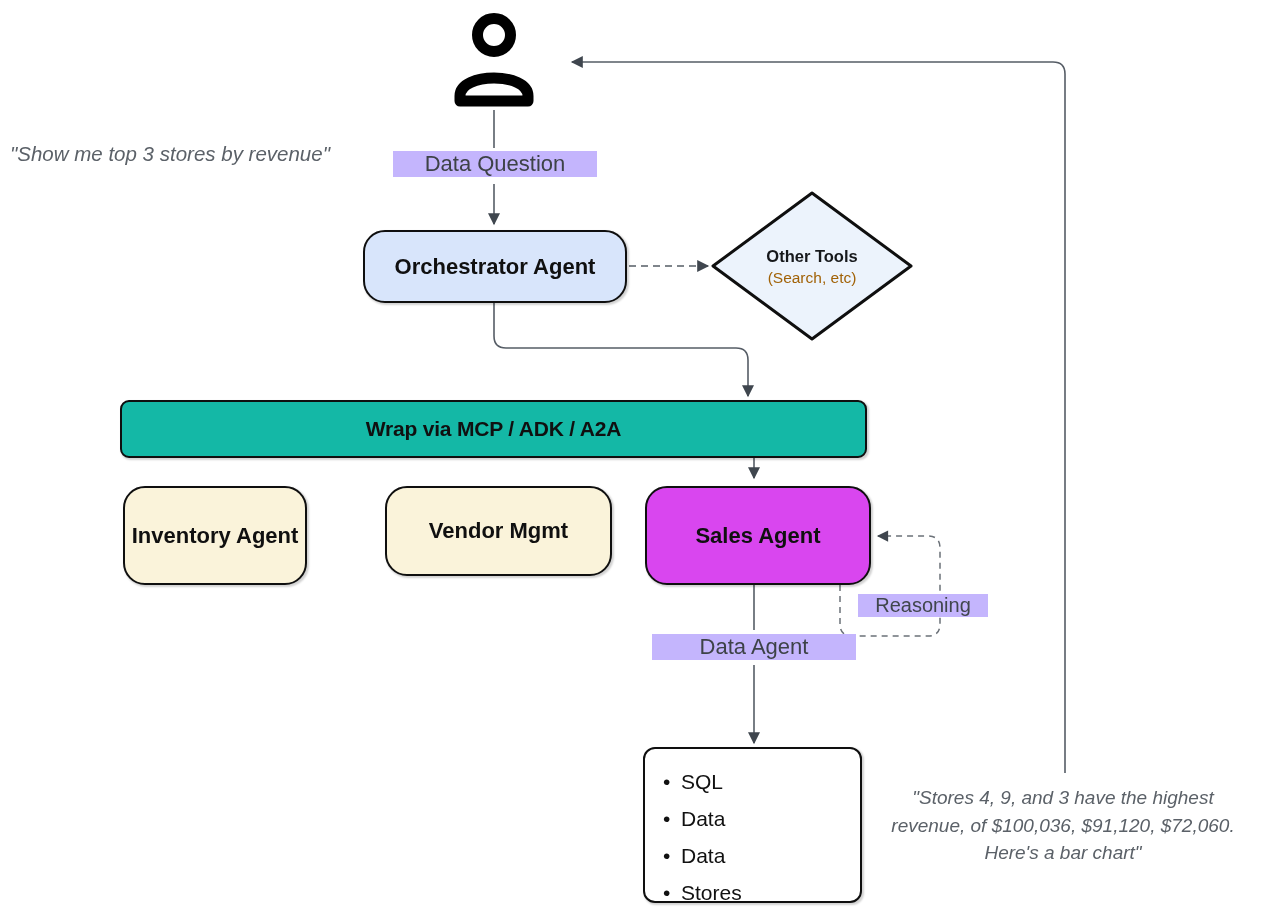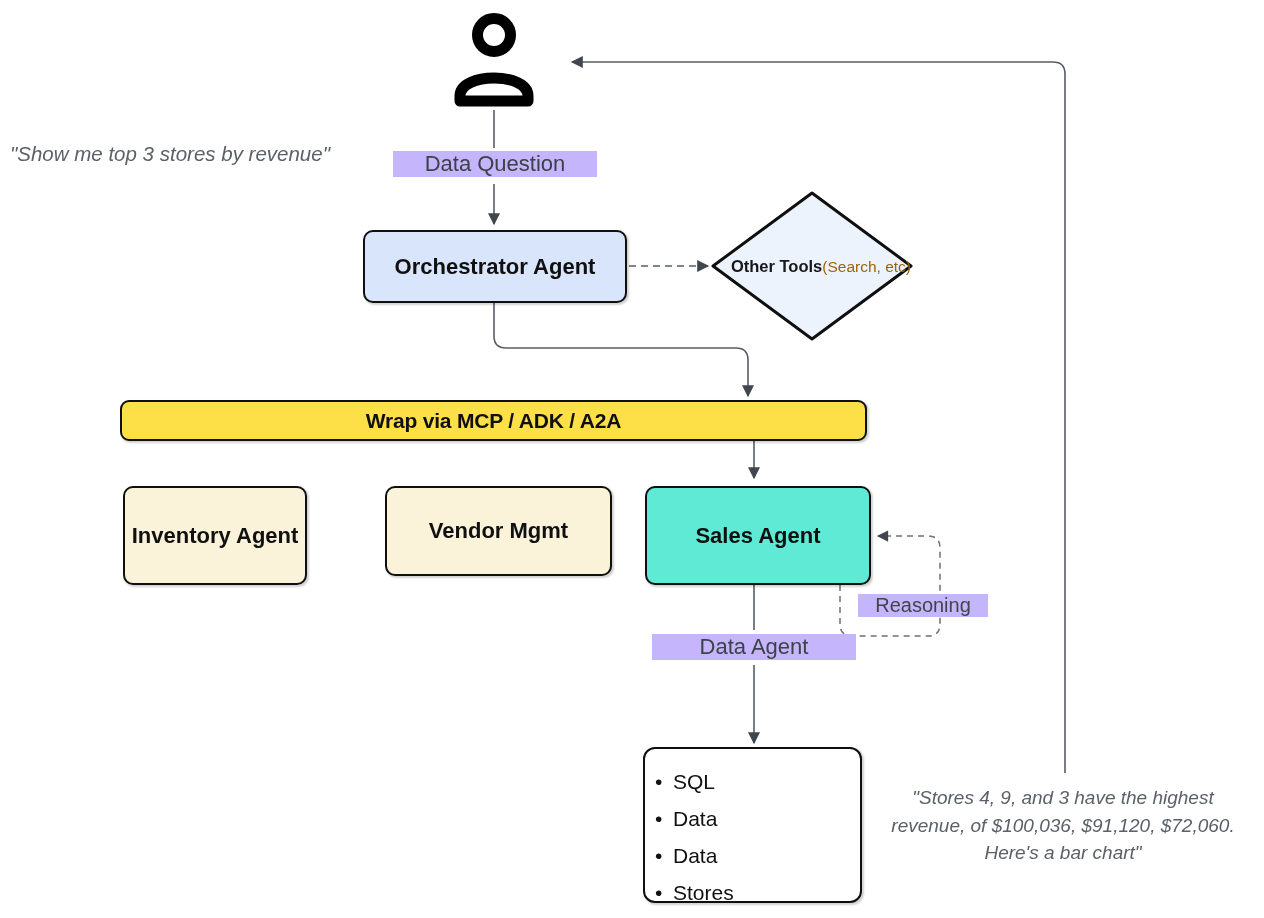--- a/index.html
+++ b/index.html
@@ -10,51 +10,51 @@
     background: #ffffff;
     font-family: "Liberation Sans", sans-serif;
     overflow: hidden;
   }
   #wires { position: absolute; left: 0; top: 0; width: 1264px; height: 918px; }
 
   .node {
     position: absolute;
     box-sizing: border-box;
     border: 2.5px solid #0f0f0f;
-    border-radius: 10px;
+    border-radius: 22px;
     display: flex;
     align-items: center;
     justify-content: center;
     font-weight: bold;
     color: #101010;
     box-shadow: 1.5px 1.5px 2px rgba(0,0,0,0.18);
   }
   .node-orchestrator { left: 363px; top: 230px; width: 264px; height: 73px; background: #d8e5fb; font-size: 22px; }
-  .node-wrap-bar     { left: 120px; top: 400px; width: 747px; height: 41px; background: #fde047; font-size: 21px; border-radius: 9px; letter-spacing: -0.2px; }
+  .node-wrap-bar     { left: 120px; top: 400px; width: 747px; height: 58px; background: #14b8a6; font-size: 21px; border-radius: 9px; letter-spacing: -0.2px; }
   .node-inventory    { left: 123px; top: 486px; width: 184px; height: 99px; background: #faf3da; font-size: 22px; }
   .node-vendor       { left: 385px; top: 486px; width: 227px; height: 90px; background: #faf3da; font-size: 22px; }
-  .node-sales        { left: 645px; top: 486px; width: 226px; height: 99px; background: #5eead4; font-size: 22px; }
+  .node-sales        { left: 645px; top: 486px; width: 226px; height: 99px; background: #d946ef; font-size: 22px; }
 
   .node-output {
     left: 643px; top: 747px; width: 219px; height: 156px;
     background: #ffffff; border-radius: 12px;
     font-weight: normal; font-size: 21px;
-    align-items: flex-start; justify-content: flex-start;
+    align-items: flex-start; justify-content: flex-start; padding-left: 8px;
   }
   .node-output ul { list-style: none; margin: 14px 0 0 0; padding: 0 0 0 28px; }
   .node-output li { position: relative; line-height: 37px; color: #111; }
   .node-output li::before {
     content: "\2022";
     position: absolute; left: -18px; top: 0;
     color: #111; font-size: 21px;
   }
 
   .diamond-label {
     position: absolute; left: 713px; top: 193px; width: 198px; height: 146px;
-    display: flex; align-items: center; justify-content: flex-end;
+    display: flex; flex-direction: column; align-items: center; justify-content: center;
     text-align: center; color: #16181b;
   }
   .diamond-title { font-weight: bold; font-size: 16.5px; line-height: 22px; }
   .diamond-sub   { font-size: 15.5px; line-height: 21px; color: #a16207; }
 
   .flow-label {
     position: absolute;
     font-weight: normal; color: #3d4247;
     text-align: center;
     background: #c4b5fd;

